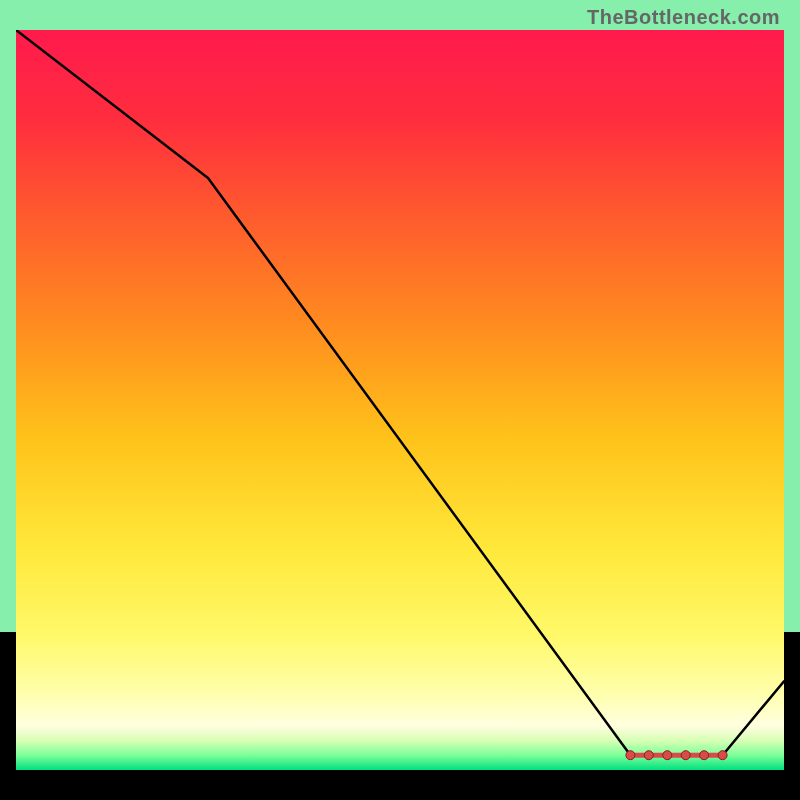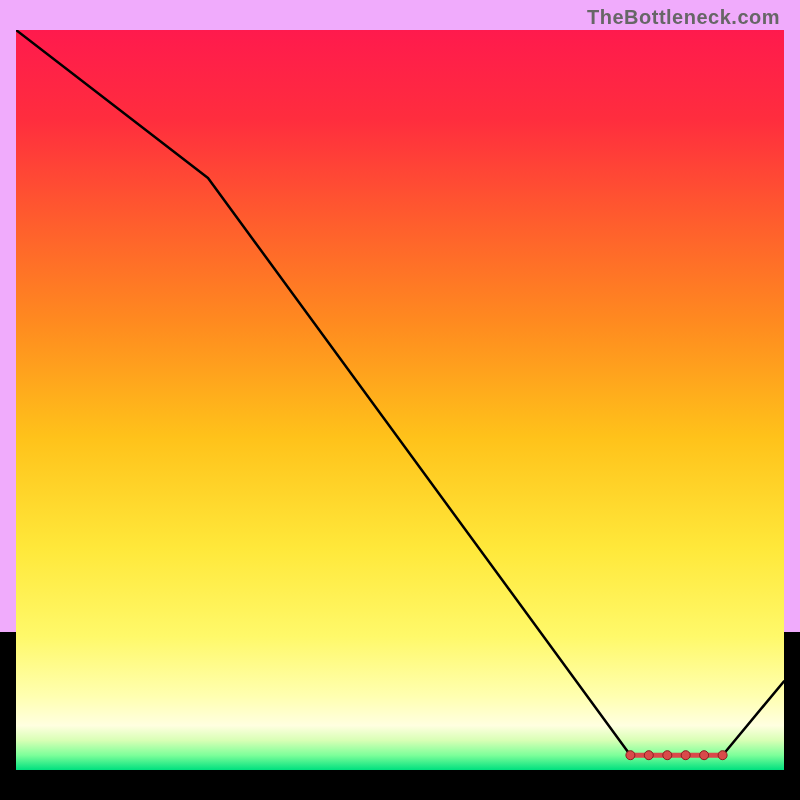--- a/index.html
+++ b/index.html
@@ -7,21 +7,21 @@
     width: 800px;
     height: 800px;
     background: #000;
     position: relative;
     font-family: Arial, sans-serif;
   }
   .container {
     width: 800px;
     height: 632px;
     position: relative;
-    background: #f0abfc;
+    background: #86efac;
   }
   .plot-area {
     position: absolute;
     left: 16px;
     top: 30px;
     width: 768px;
     height: 740px;
   }
   .gradient-bg {
     position: absolute;

